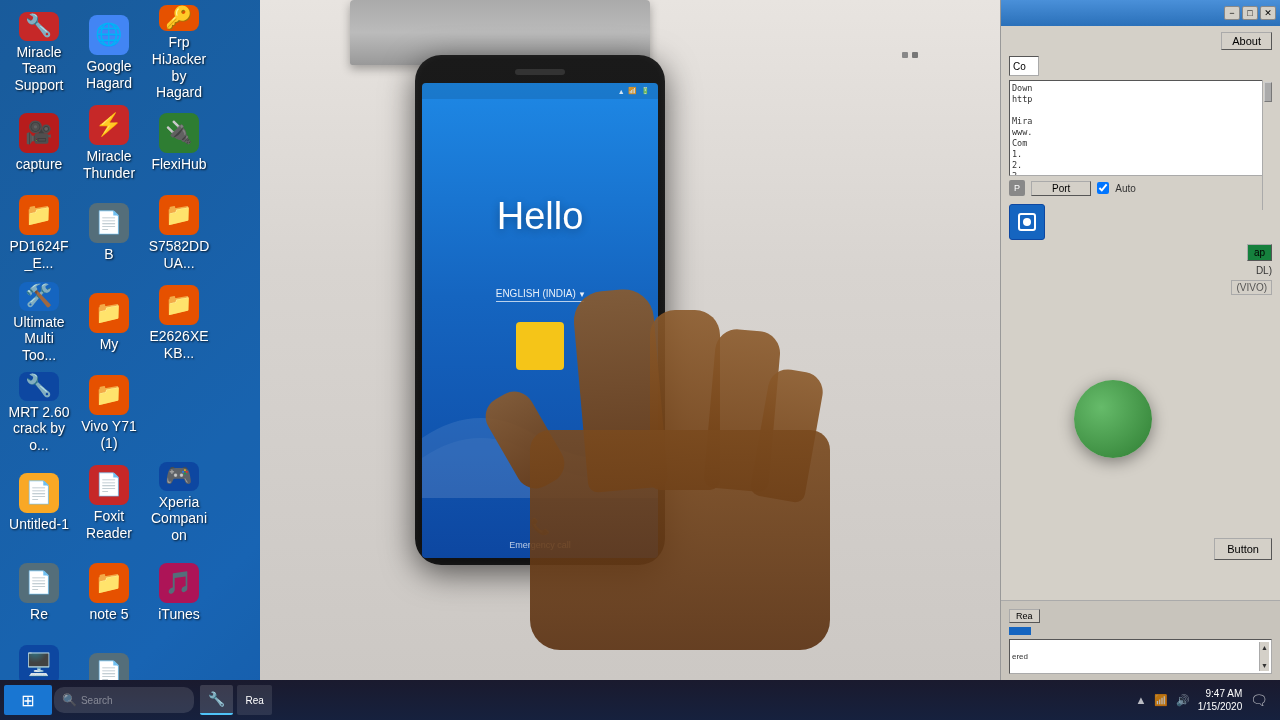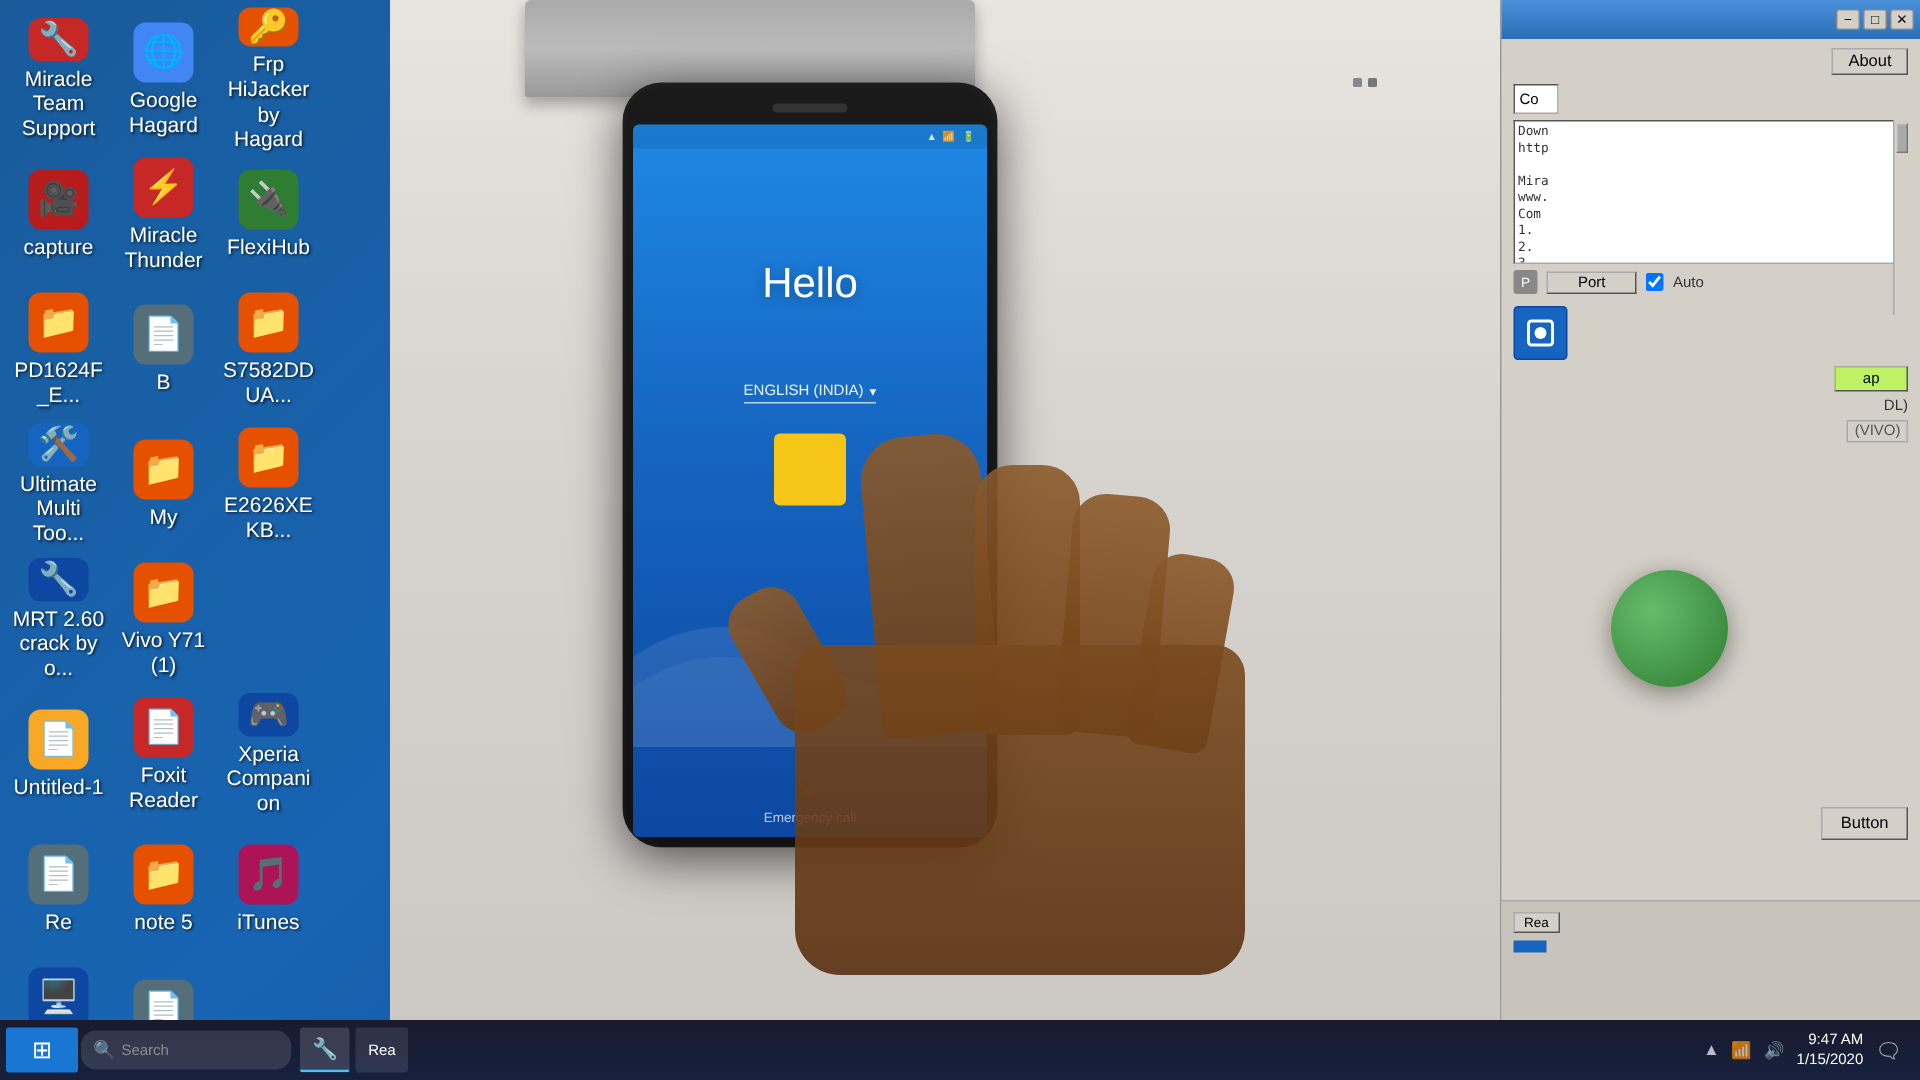--- a/index.html
+++ b/index.html
@@ -262,21 +262,21 @@
           <div style="position:absolute;top:14px;left:50%;transform:translateX(-50%);width:50px;height:6px;background:#333;border-radius:3px;"></div>
 
           <div style="position:absolute;left:7px;top:28px;right:7px;bottom:7px;background:linear-gradient(180deg,#1e88e5 0%,#1565c0 45%,#0d47a1 100%);border-radius:4px;overflow:hidden;display:flex;flex-direction:column;align-items:center;">
 
             <div style="width:100%;height:16px;background:rgba(0,0,0,0.1);display:flex;justify-content:flex-end;padding:2px 8px;gap:4px;align-items:center;">
               <span style="color:rgba(255,255,255,0.8);font-size:7px;">▲</span>
               <span style="color:rgba(255,255,255,0.8);font-size:7px;">📶</span>
               <span style="color:rgba(255,255,255,0.8);font-size:7px;">🔋</span>
             </div>
 
-            <div style="color:white;font-size:28px;font-weight:300;margin-top:74px;text-shadow:0 2px 8px rgba(0,0,0,0.3);">Hello</div>
+            <div style="color:white;font-size:38px;font-weight:300;margin-top:96px;text-shadow:0 2px 8px rgba(0,0,0,0.3);">Hello</div>
 
             <div style="position:absolute;bottom:60px;left:0;right:0;height:120px;overflow:hidden;opacity:0.3;">
               <svg viewBox="0 0 236 120" style="width:100%;height:100%;">
                 <path d="M0,60 Q59,20 118,60 Q177,100 236,60 L236,120 L0,120 Z" fill="rgba(255,255,255,0.3)"></path>
                 <path d="M0,80 Q59,40 118,80 Q177,120 236,80 L236,120 L0,120 Z" fill="rgba(255,255,255,0.2)"></path>
               </svg>
             </div>
 
             <div style="margin-top:50px;display:flex;align-items:center;gap:4px;border-bottom:1px solid rgba(255,255,255,0.7);padding-bottom:2px;">
               <span style="color:rgba(255,255,255,0.9);font-size:10px;">ENGLISH (INDIA)</span>
@@ -351,41 +351,48 @@
           <rect x="2" y="2" width="16" height="16" rx="2" fill="none" stroke="white" stroke-width="2"></rect>
           <circle cx="10" cy="10" r="4" fill="white"></circle>
         </svg>
       </div>
       <div style="flex:1;">
         <div style="font-size:9px;color:#333;">&nbsp;</div>
       </div>
     </div>
 
     <div style="padding:0 8px;margin-top:4px;display:flex;justify-content:flex-end;">
-      <button style="background:#bef264;border:1px outset #aaa;padding:2px 18px;font-size:10px;cursor:pointer;">ap</button>
+      <button style="background:#15803d;border:1px outset #aaa;padding:2px 6px;font-size:10px;cursor:pointer;">ap</button>
     </div>
 
     <div style="padding:0 8px;margin-top:4px;display:flex;justify-content:flex-end;">
       <span style="font-size:10px;color:#333;">DL)</span>
     </div>
 
     <div style="padding:0 8px;margin-top:4px;display:flex;justify-content:flex-end;">
       <span style="font-size:10px;color:#555;background:#d4d0c8;border:1px solid #aaa;padding:1px 4px;cursor:pointer;">(VIVO)</span>
     </div>
 
     <div style="position:absolute;right:8px;bottom:120px;">
       <button style="background:#d4d0c8;border:1px outset #aaa;padding:4px 12px;font-size:11px;cursor:pointer;">Button</button>
     </div>
 
     <div style="position:absolute;bottom:0;left:0;right:0;height:80px;background:#c8c4bc;border-top:1px solid #aaa;padding:4px 8px;">
       
       <button style="background:#d4d0c8;border:1px outset #aaa;padding:1px 6px;font-size:9px;cursor:pointer;">Rea</button>
       
       <div style="width:22px;height:8px;background:#1565c0;margin:4px 0;"></div>
       
+      <div style="height:35px;background:white;border:1px inset #aaa;overflow:hidden;padding:2px;font-size:8px;color:#333;display:flex;align-items:center;justify-content:space-between;">
+        <span>ered</span>
+        <div style="width:10px;height:100%;background:#d4d0c8;border-left:1px solid #aaa;display:flex;flex-direction:column;justify-content:space-between;align-items:center;padding:2px 0;">
+          <span style="font-size:7px;cursor:pointer;">▲</span>
+          <span style="font-size:7px;cursor:pointer;">▼</span>
+        </div>
+      </div>
     </div>
   </div>
 
   <div style="position:absolute;right:128px;top:380px;width:78px;height:78px;background:radial-gradient(circle at 35% 35%,#66bb6a,#2e7d32);border-radius:50%;box-shadow:0 4px 16px rgba(0,0,0,0.4);z-index:50;">
   </div>
 
 
   <div class="taskbar">
     <button style="width:48px;height:30px;background:#1976d2;border:none;border-radius:2px;color:white;font-size:16px;cursor:pointer;display:flex;align-items:center;justify-content:center;">
       ⊞

